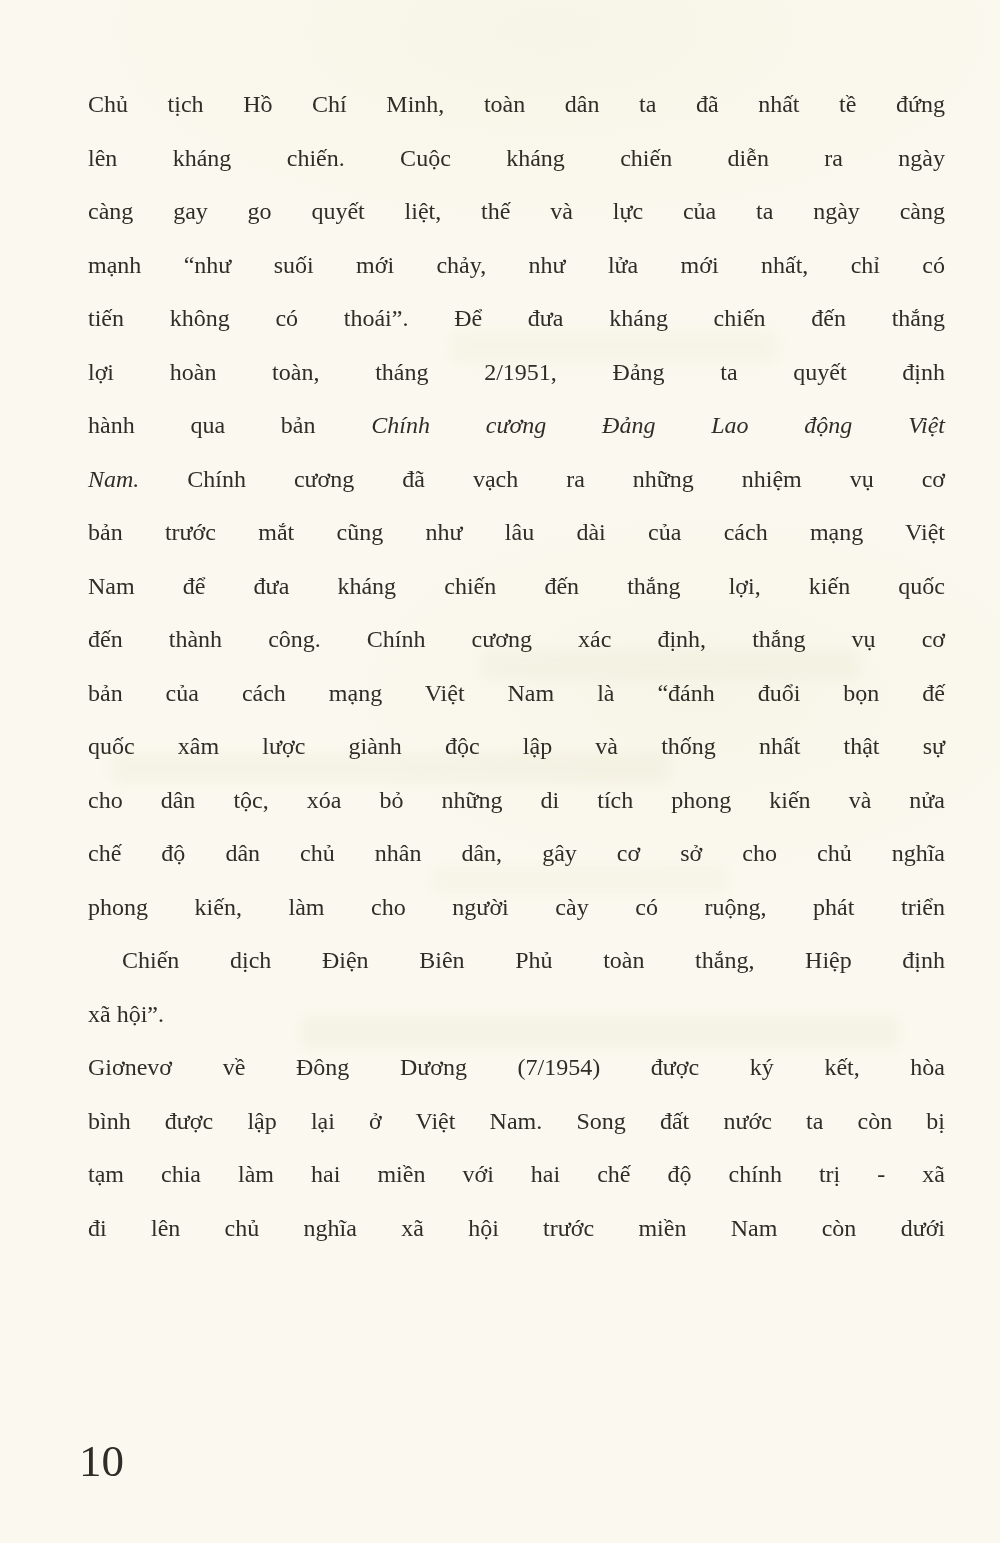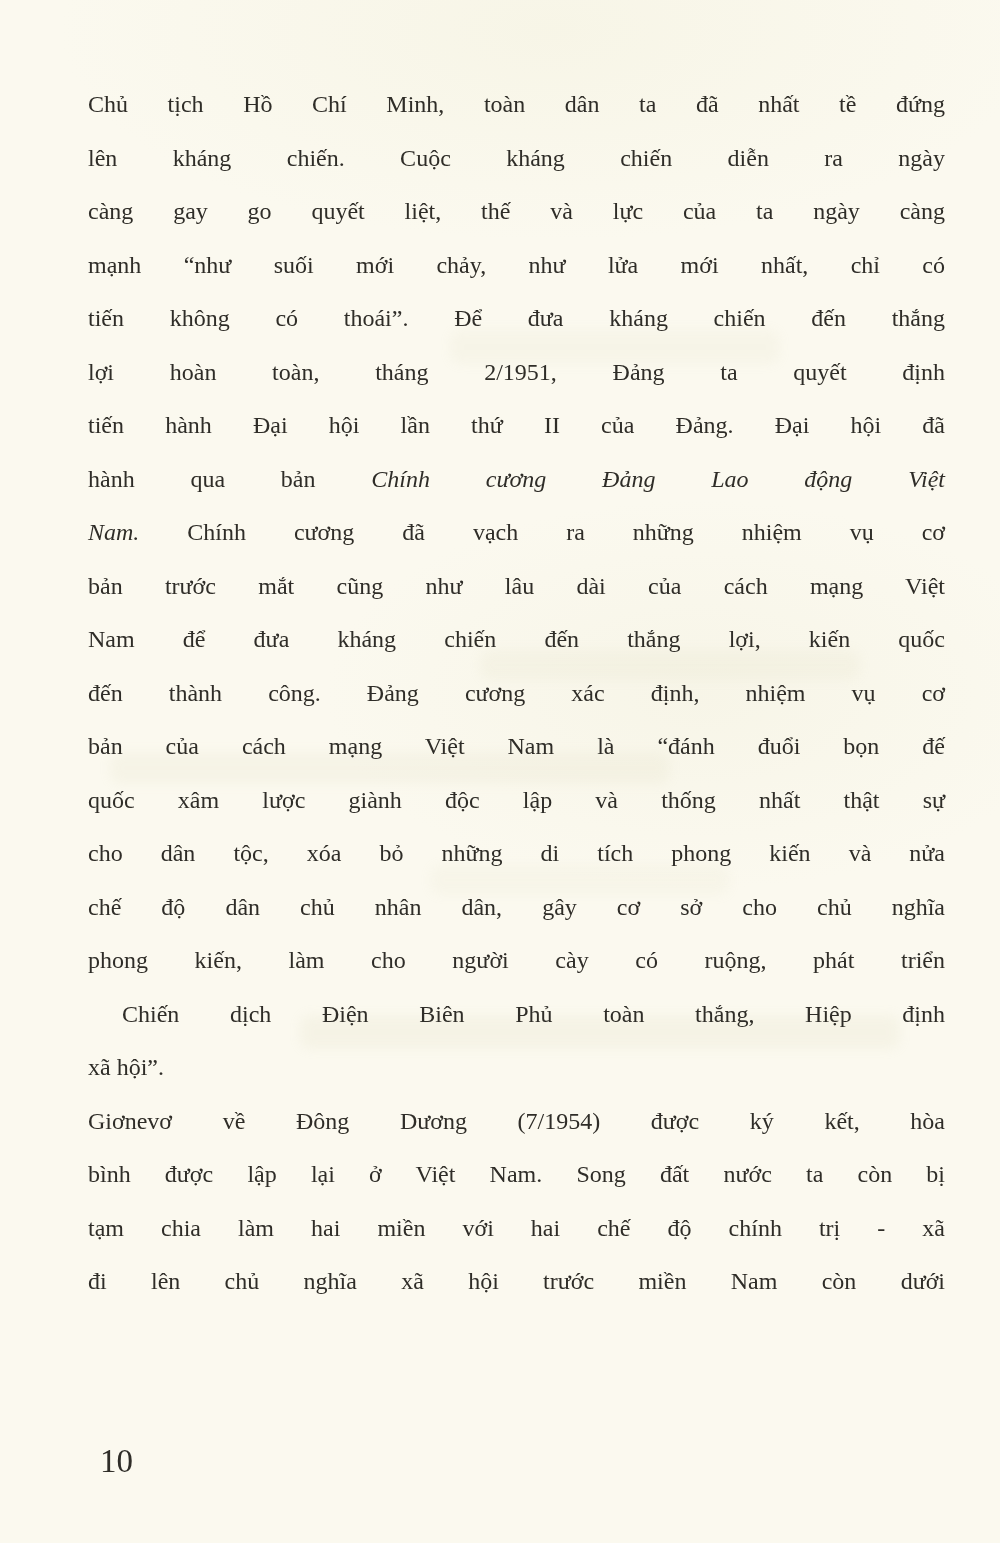--- a/index.html
+++ b/index.html
@@ -57,49 +57,48 @@
     text-align-last: justify;
   }
   .line.ind {
     text-indent: 34px;
   }
   .line em {
     font-style: italic;
   }
   .page-number {
     position: absolute;
-    left: 100px;
+    left: 79px;
     top: 1440px;
-    font-size: 33px;
+    font-size: 45px;
     line-height: 42px;
   }
 </style>
 </head>
 <body style="background: rgb(251, 249, 239);">
 
 <div class="page">
   <div class="artifact a1"></div>
   <div class="artifact a2"></div>
   <div class="artifact a3"></div>
   <div class="artifact a4"></div>
   <div class="artifact a5"></div>
 
   <div class="text-block" id="text-block" style="color: rgb(47, 45, 40);">
       <div class="line j"><span>Chủ tịch Hồ Chí Minh, toàn dân ta đã nhất tề đứng</span></div>
       <div class="line j"><span>lên kháng chiến. Cuộc kháng chiến diễn ra ngày</span></div>
       <div class="line j"><span>càng gay go quyết liệt, thế và lực của ta ngày càng</span></div>
       <div class="line j"><span>mạnh “như suối mới chảy, như lửa mới nhất, chỉ có</span></div>
       <div class="line j"><span>tiến không có thoái”. Để đưa kháng chiến đến thắng</span></div>
       <div class="line j"><span>lợi hoàn toàn, tháng 2/1951, Đảng ta quyết định</span></div>
-      <div class="line j"><span>tiến hành Đại hội lần thứ II của Đảng. Đại hội đã</span></div>
       <div class="line j"><span>hành qua bản </span><em>Chính cương Đảng Lao động Việt</em></div>
       <div class="line j"><em>Nam.</em><span> Chính cương đã vạch ra những nhiệm vụ cơ</span></div>
       <div class="line j"><span>bản trước mắt cũng như lâu dài của cách mạng Việt</span></div>
       <div class="line j"><span>Nam để đưa kháng chiến đến thắng lợi, kiến quốc</span></div>
-      <div class="line j"><span>đến thành công. Đảng cương xác định, nhiệm vụ cơ</span></div>
+      <div class="line j"><span>đến thành công. Chính cương xác định, thắng vụ cơ</span></div>
       <div class="line j"><span>bản của cách mạng Việt Nam là “đánh đuổi bọn đế</span></div>
       <div class="line j"><span>quốc xâm lược giành độc lập và thống nhất thật sự</span></div>
       <div class="line j"><span>cho dân tộc, xóa bỏ những di tích phong kiến và nửa</span></div>
       <div class="line j"><span>chế độ dân chủ nhân dân, gây cơ sở cho chủ nghĩa</span></div>
       <div class="line j"><span>phong kiến, làm cho người cày có ruộng, phát triển</span></div>
       <div class="line j ind"><span>Chiến dịch Điện Biên Phủ toàn thắng, Hiệp định</span></div>
       <div class="line"><span>xã hội”.</span></div>
       <div class="line j"><span>Giơnevơ về Đông Dương (7/1954) được ký kết, hòa</span></div>
       <div class="line j"><span>bình được lập lại ở Việt Nam. Song đất nước ta còn bị</span></div>
       <div class="line j"><span>tạm chia làm hai miền với hai chế độ chính trị - xã</span></div>

